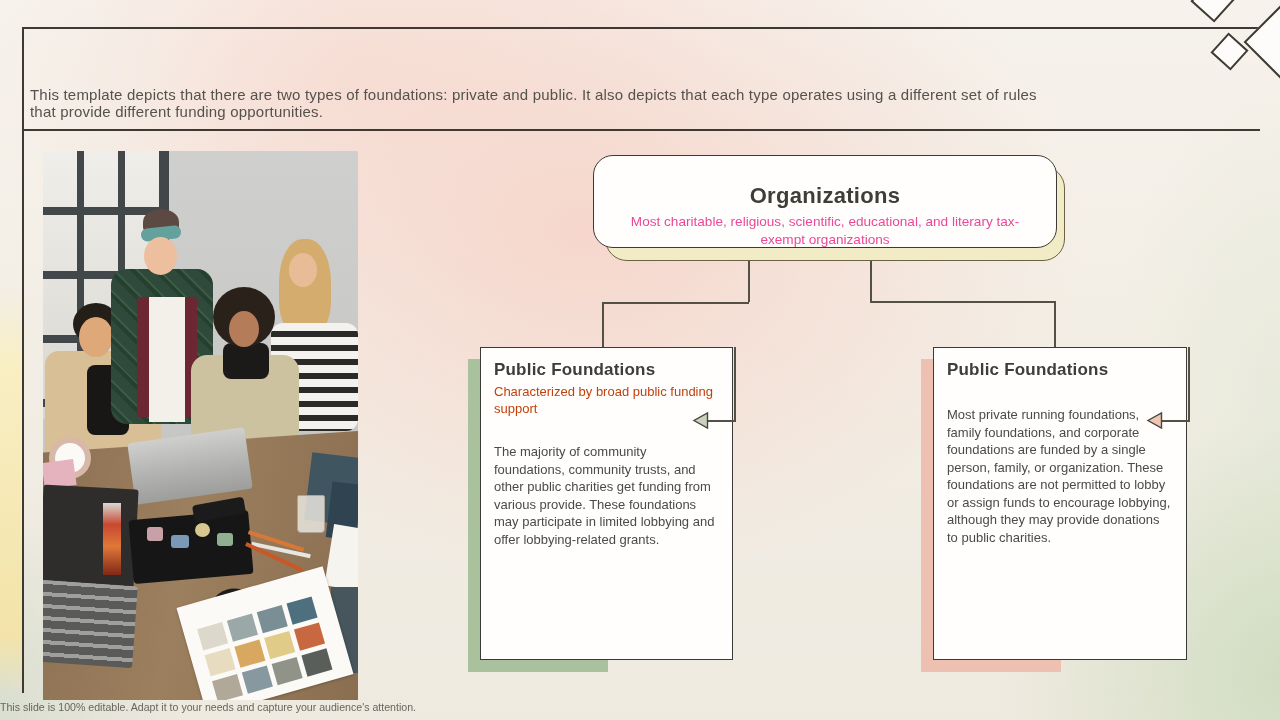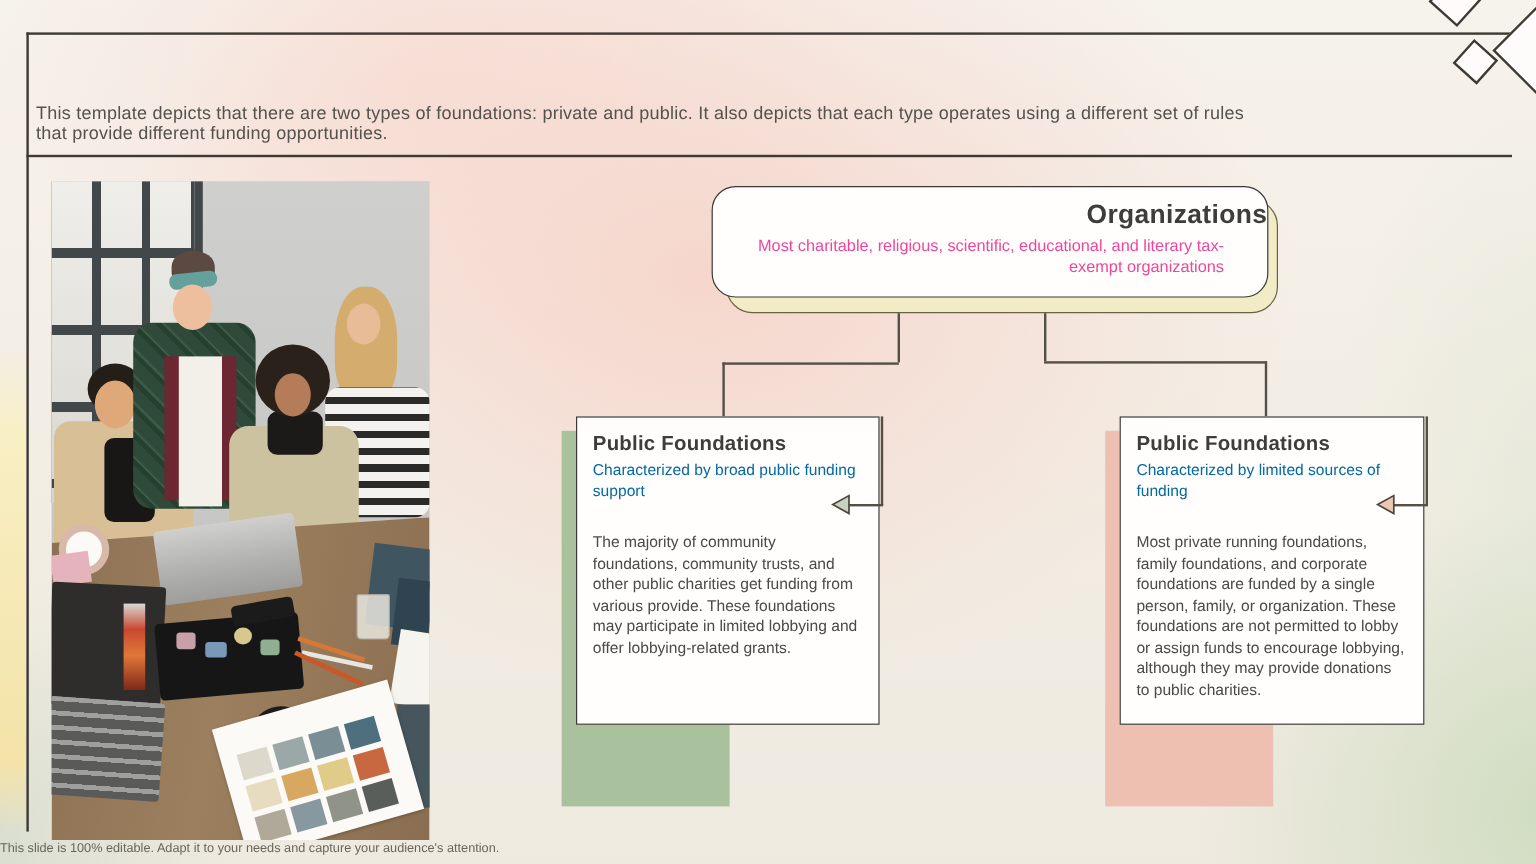--- a/index.html
+++ b/index.html
@@ -97,33 +97,33 @@
   .slate-box{ left:288px; top:436px; width:42px; height:86px; background:#46565c; }
   .swatch-paper{ left:146px; top:434px; width:152px; height:112px; background:#fbfaf7; transform:rotate(-16deg);
     box-shadow:0 1px 3px rgba(0,0,0,.25); padding:26px 10px 10px 14px;
     display:grid; grid-template-columns:repeat(4,26px); grid-template-rows:repeat(3,22px); gap:5px; }
   .swatch-paper span{ display:block; }
 
   
   .org-shadow{ position:absolute; left:605px; top:166px; width:460px; height:95px;
     background:#f2ecc6; border:1.5px solid #6b6244; border-radius:22px; }
   .org-box{ position:absolute; left:593px; top:155px; width:464px; height:93px;
-    background:#fffefd; border:1.4px solid #3c3a36; border-radius:20px; text-align:right; padding-top:10px; }
+    background:#fffefd; border:1.4px solid #3c3a36; border-radius:20px; text-align:center; padding-top:27px; }
   .org-box h2{ font-size:22px; font-weight:700; color:#3f3d39; letter-spacing:.3px; }
   .org-box p{ margin:4px auto 0; width:390px; font-size:13.6px; line-height:18px; color:#ec4899; }
 
   
   .conn{ position:absolute; background:#545046; }
 
   
   .accent{ position:absolute; width:140px; height:313px; top:359px; }
-  .card{ position:absolute; top:347px; height:257px; background:#fffefd;
+  .card{ position:absolute; top:347px; height:313px; background:#fffefd;
     border:1.3px solid #3c3a36; padding:12px 13px; }
   .card h3{ font-size:17px; font-weight:700; color:#3f3d39; letter-spacing:.2px; }
-  .card .sub{ margin-top:3px; font-size:13px; line-height:17px; color:#0369a1; }
+  .card .sub{ margin-top:3px; font-size:13px; line-height:17px; color:#c2410c; }
   .card .body{ margin-top:26px; font-size:13px; line-height:17.5px; color:#4a4a47; }
   .card-left{ left:480px; width:253px; }
   .card-right{ left:933px; width:254px; }
   .accent-left{ left:468px; }
   .accent-right{ left:921px; }
   .arrow-head{ position:absolute; width:17px; height:19px; }
 
   
   .footer{ position:absolute; left:0; top:701px; width:1280px; 
     font-size:10.6px; color:#68655f; }
@@ -224,21 +224,20 @@
   </div>
   <div class="conn" style="left:734px; top:347px; width:1.6px; height:74px;"></div>
   <div class="conn" style="left:707px; top:420px; width:29px; height:1.6px;"></div>
   <svg class="arrow-head" style="left:692px; top:411px;" viewBox="0 0 17 19">
     <polygon points="15.5,2 15.5,17 2,9.5" fill="#c9d2bf" stroke="#4a463e" stroke-width="1.4"></polygon>
   </svg>
 
   <div class="accent accent-right" style="background: rgb(237, 192, 177);"></div>
   <div class="card card-right">
     <h3>Public Foundations</h3>
-    <div class="sub">Characterized by  limited sources of funding</div>
     <div class="body">Most private running foundations, family foundations, and corporate foundations are funded by a single person, family, or organization. These foundations are not permitted to lobby or assign funds to encourage lobbying, although they may provide donations to public charities.</div>
   </div>
   <div class="conn" style="left:1188px; top:347px; width:1.6px; height:74px;"></div>
   <div class="conn" style="left:1161px; top:420px; width:29px; height:1.6px;"></div>
   <svg class="arrow-head" style="left:1146px; top:411px;" viewBox="0 0 17 19">
     <polygon points="15.5,2 15.5,17 2,9.5" fill="#ecc7b4" stroke="#4a463e" stroke-width="1.4"></polygon>
   </svg>
 
   <div class="footer">This slide is 100% editable. Adapt it to your needs and capture your audience's attention.</div>
 

